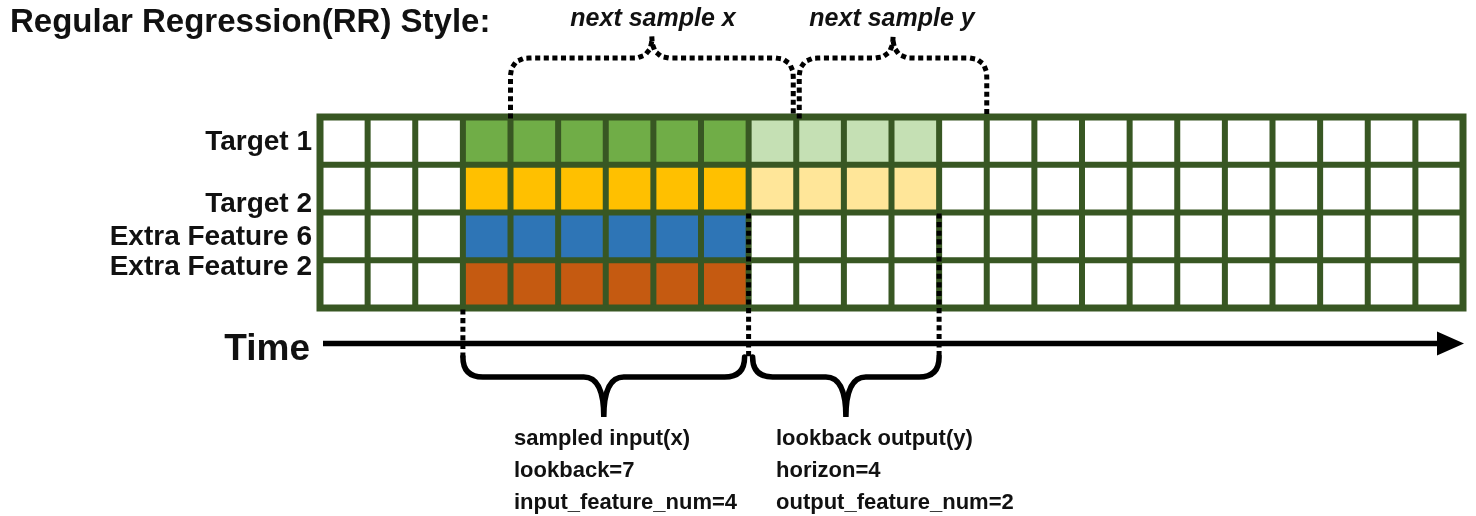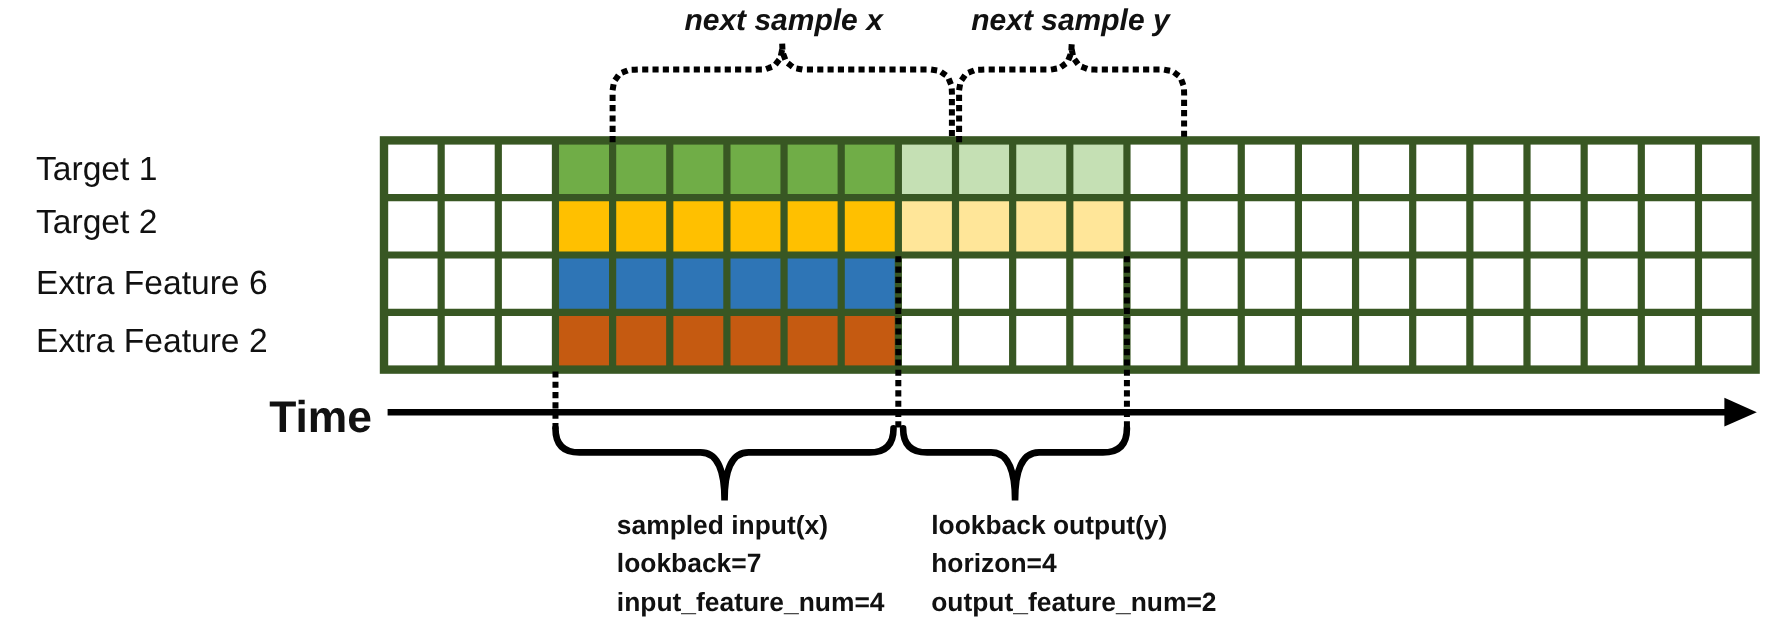--- a/index.html
+++ b/index.html
@@ -11,41 +11,42 @@
     position:absolute;left:10px;top:2px;
     font-size:33px;font-weight:bold;white-space:nowrap;
   }
   .ns-label{
     position:absolute;top:3px;transform:translateX(-50%);
     font-size:25px;font-weight:bold;font-style:italic;white-space:nowrap;
   }
   .nsx{left:653px;}
   .nsy{left:892px;}
   .row-label{
-    position:absolute;left:30px;width:282px;
-    font-size:28px;font-weight:normal;line-height:30px;white-space:nowrap;
+    position:absolute;left:30px;width:282px;text-align:right;
+    font-size:28px;font-weight:bold;line-height:30px;white-space:nowrap;
   }
-  .r0{top:126px;}.r1{top:170px;}.r2{top:221px;}.r3{top:269px;}
+  .r0{top:126px;}.r1{top:188px;}.r2{top:221px;}.r3{top:251px;}
   .time-label{
     position:absolute;left:30px;width:280px;text-align:right;top:327px;
     font-size:37px;font-weight:bold;
   }
   .diagram-svg{position:absolute;left:0;top:0;}
   .anno{
     position:absolute;top:422px;font-size:22px;font-weight:600;
     line-height:32px;white-space:nowrap;
   }
   .anno-input{left:514px;}
   .anno-output{left:776px;}
 </style>
 </head>
 <body>
 
 <div class="canvas">
 
+  <div class="figure-title">Regular Regression(RR) Style:</div>
 
   <div class="ns-label nsx">next sample x</div>
   <div class="ns-label nsy">next sample y</div>
 
   <div class="row-label r0">Target 1</div>
   <div class="row-label r1">Target 2</div>
   <div class="row-label r2">Extra Feature 6</div>
   <div class="row-label r3">Extra Feature 2</div>
 
   <div class="time-label">Time</div>

